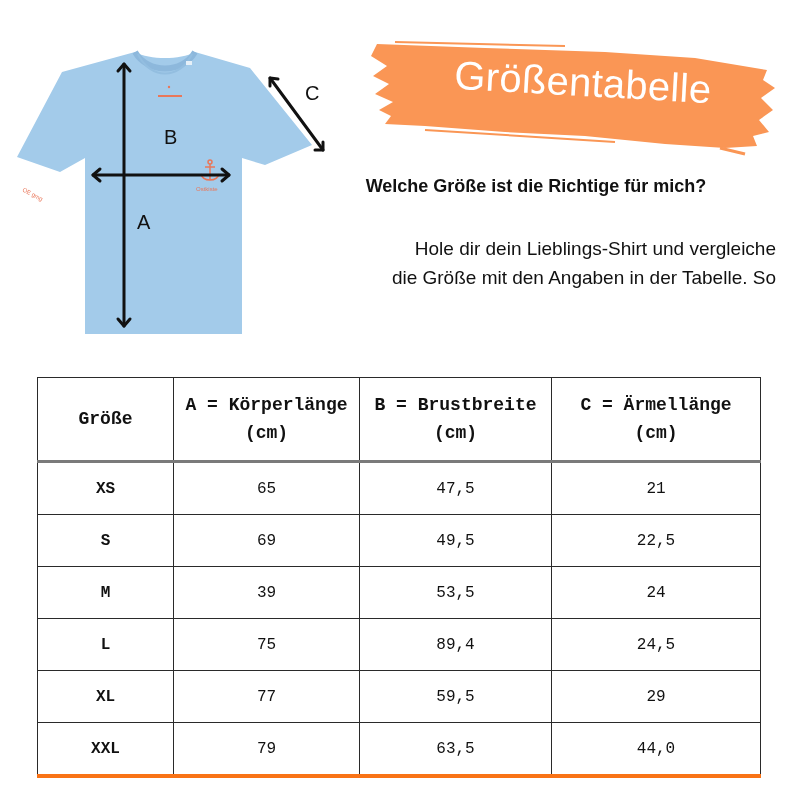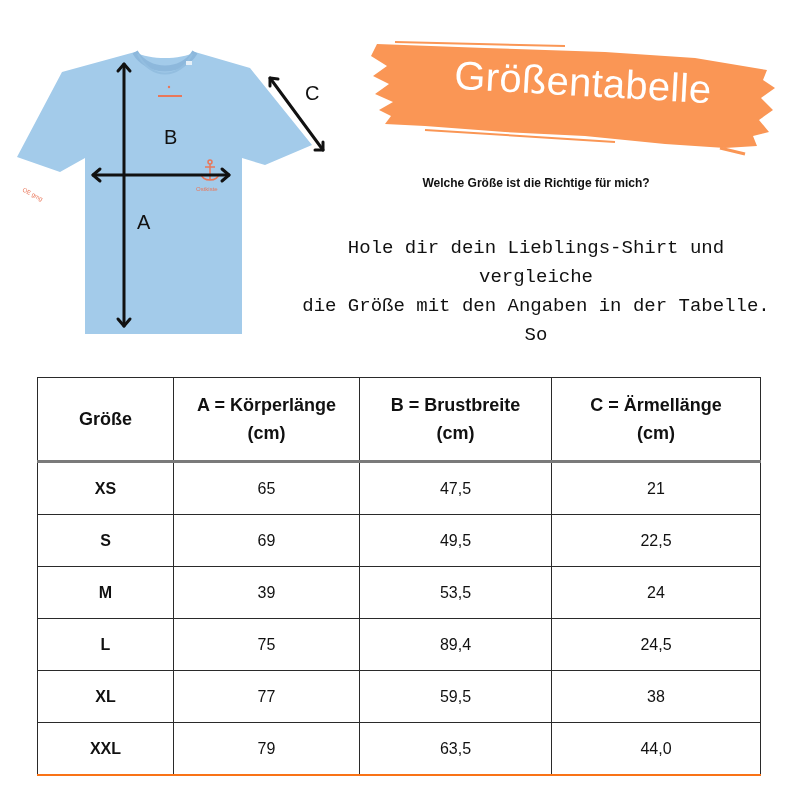--- a/index.html
+++ b/index.html
@@ -65,41 +65,41 @@
       white-space: nowrap;
     }
     
     .question {
       position: absolute;
       left: 296px;
       top: 176px;
       width: 480px;
       text-align: center;
       font-weight: bold;
-      font-size: 12px;
+      font-size: 18px;
     }
     .intro {
       position: absolute;
       left: 296px;
       top: 234px;
       width: 480px;
-      text-align: center;
+      text-align: right;
       font-size: 19px;
       line-height: 29px;
-      font-family: Liberation Mono, monospace;
     }
     .intro span { display: block; }
     
     table.size-table {
       position: absolute;
       left: 37px;
       top: 377px;
       width: 723px;
       border-collapse: collapse;
       table-layout: fixed;
+      font-family: Liberation Mono, monospace;
     }
     table.size-table th,
     table.size-table td {
       border: 1.5px solid #2a2a2a;
       text-align: center;
       vertical-align: middle;
       padding: 0;
     }
     table.size-table th {
       height: 82px;
@@ -109,21 +109,21 @@
       border-bottom: 3px solid #7a7a7a;
     }
     table.size-table td {
       height: 51px;
       font-size: 16px;
     }
     table.size-table td.size {
       font-weight: bold;
     }
     table.size-table tr:last-child td {
-      border-bottom: 2px solid #f97316;
+      border-bottom: 4px solid #f97316;
     }
     col.c0 { width: 136px; }
     col.c1 { width: 186px; }
     col.c2 { width: 192px; }
     col.c3 { width: 209px; }
   </style>
 </head>
 <body>
 
 <div class="shirt-wrap">
@@ -244,21 +244,21 @@
     <tr>
       <td class="size">L</td>
       <td>75</td>
       <td>89,4</td>
       <td>24,5</td>
     </tr>
     <tr>
       <td class="size">XL</td>
       <td>77</td>
       <td>59,5</td>
-      <td>38</td>
+      <td>29</td>
     </tr>
     <tr>
       <td class="size">XXL</td>
       <td>79</td>
       <td>63,5</td>
       <td>44,0</td>
     </tr>
   </tbody>
 </table>
 

